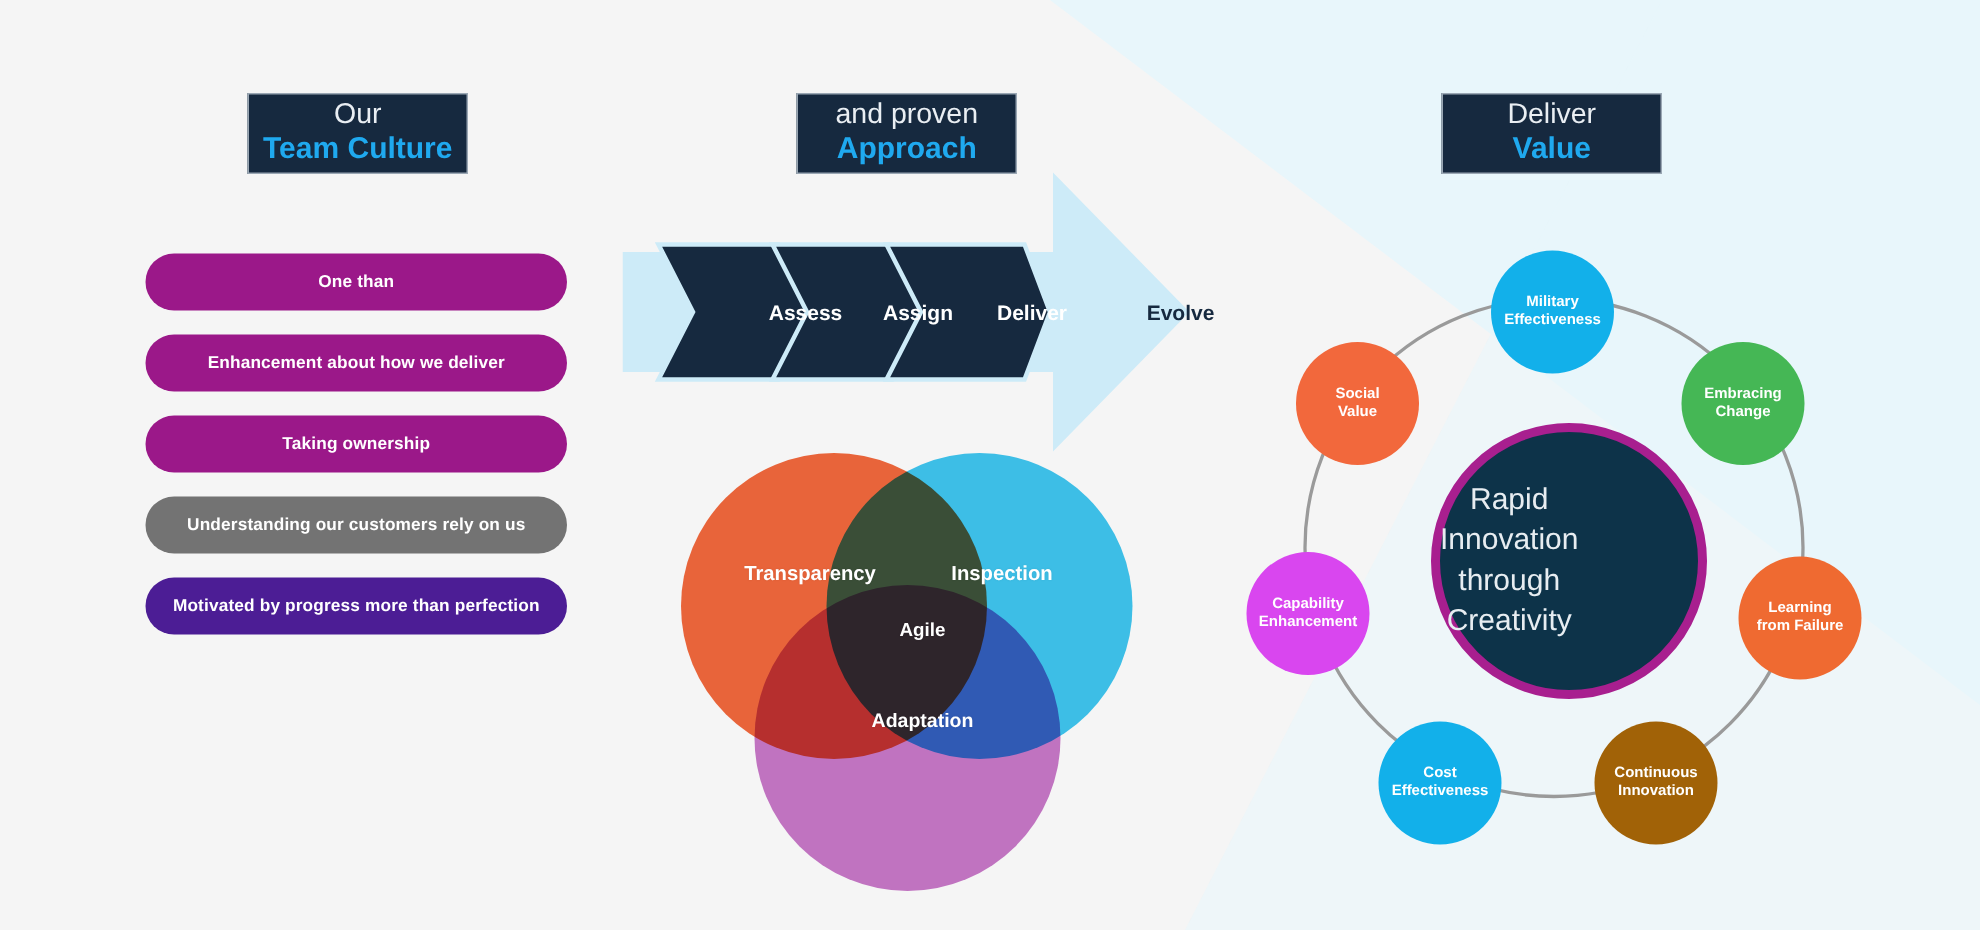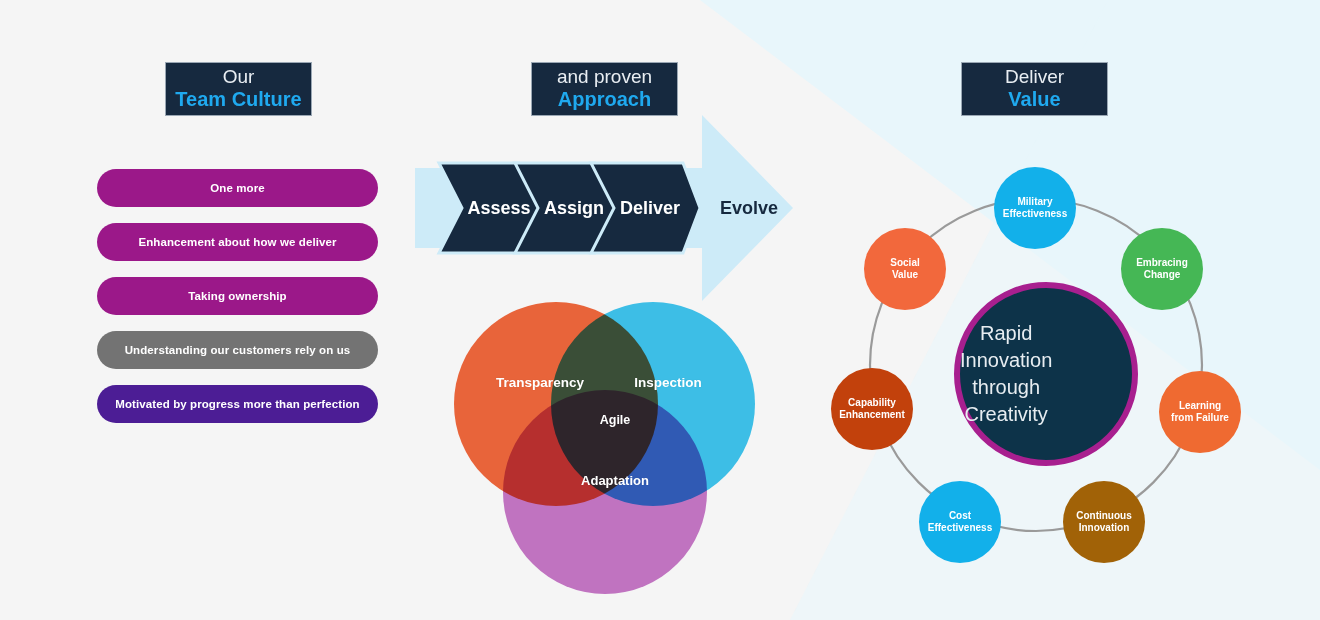--- a/index.html
+++ b/index.html
@@ -31,22 +31,22 @@
   .pill{
     position:absolute;left:97px;width:281px;height:38px;border-radius:19px;
     background:#9b1889;color:#fff;font-size:11.5px;font-weight:700;
     display:flex;align-items:center;justify-content:center;text-align:center;
     box-sizing:border-box;padding:0 10px;letter-spacing:.1px;
   }
 
   
   #flow{position:absolute;left:415px;top:110px;width:385px;height:196px;}
   .chev-label{
-    position:absolute;color:#fff;font-size:18px;font-weight:700;
-    text-align:center;white-space:nowrap;transform:translate(-50%,-50%);
+    position:absolute;color:#fff;font-size:14px;font-weight:700;
+    text-align:center;white-space:nowrap;transform:translate(-50%,-50%);margin-left:38px;
   }
   .chev-label.outside{color:#16293f;}
 
   
   #venn{position:absolute;left:440px;top:290px;width:330px;height:290px;}
   .vcircle{position:absolute;border-radius:50%;mix-blend-mode:multiply;}
   #v-transparency{left:14px;top:12px;width:204px;height:204px;background:#f2683c;}
   #v-inspection{left:111px;top:12px;width:204px;height:204px;background:#3fc6f0;}
   #v-adaptation{left:63px;top:100px;width:204px;height:204px;background:#c878c8;}
   .vlabel{
@@ -93,21 +93,21 @@
     <span class="l1" style="color: rgb(233, 238, 243);">and proven</span>
     <span class="l2" style="color: rgb(31, 169, 239);">Approach</span>
   </div>
   <div class="hdr" id="hdr-value" style="background: rgb(22, 41, 63); border-color: rgb(154, 167, 180);">
     <span class="l1" style="color: rgb(233, 238, 243);">Deliver</span>
     <span class="l2" style="color: rgb(31, 169, 239);">Value</span>
   </div>
 
   <div id="pills">
       <div class="pill" style="top: 169px; background: rgb(155, 24, 137); color: rgb(255, 255, 255);">
-        <span>One more</span>
+        <span>One than</span>
       </div>
       <div class="pill" style="top: 223px; background: rgb(155, 24, 137); color: rgb(255, 255, 255);">
         <span>Enhancement about how we deliver</span>
       </div>
       <div class="pill" style="top: 277px; background: rgb(155, 24, 137); color: rgb(255, 255, 255);">
         <span>Taking ownership</span>
       </div>
       <div class="pill" style="top: 331px; background: #737373; color: rgb(255, 255, 255);">
         <span>Understanding our customers rely on us</span>
       </div>
@@ -169,21 +169,21 @@
             <div>Continuous</div>
             <div>Innovation</div>
           </div>
         </div>
         <div class="node" style="left: 89px; top: 321px; width: 82px; height: 82px; background: rgb(18, 176, 234);">
           <div>
             <div>Cost</div>
             <div>Effectiveness</div>
           </div>
         </div>
-        <div class="node" style="left: 1px; top: 208px; width: 82px; height: 82px; background: #c2410c; align-items: center;">
+        <div class="node" style="left: 1px; top: 208px; width: 82px; height: 82px; background: #d946ef; align-items: center;">
           <div>
             <div>Capability</div>
             <div>Enhancement</div>
           </div>
         </div>
         <div class="node" style="left: 34px; top: 68px; width: 82px; height: 82px; background: rgb(242, 104, 60);">
           <div>
             <div>Social</div>
             <div>Value</div>
           </div>

